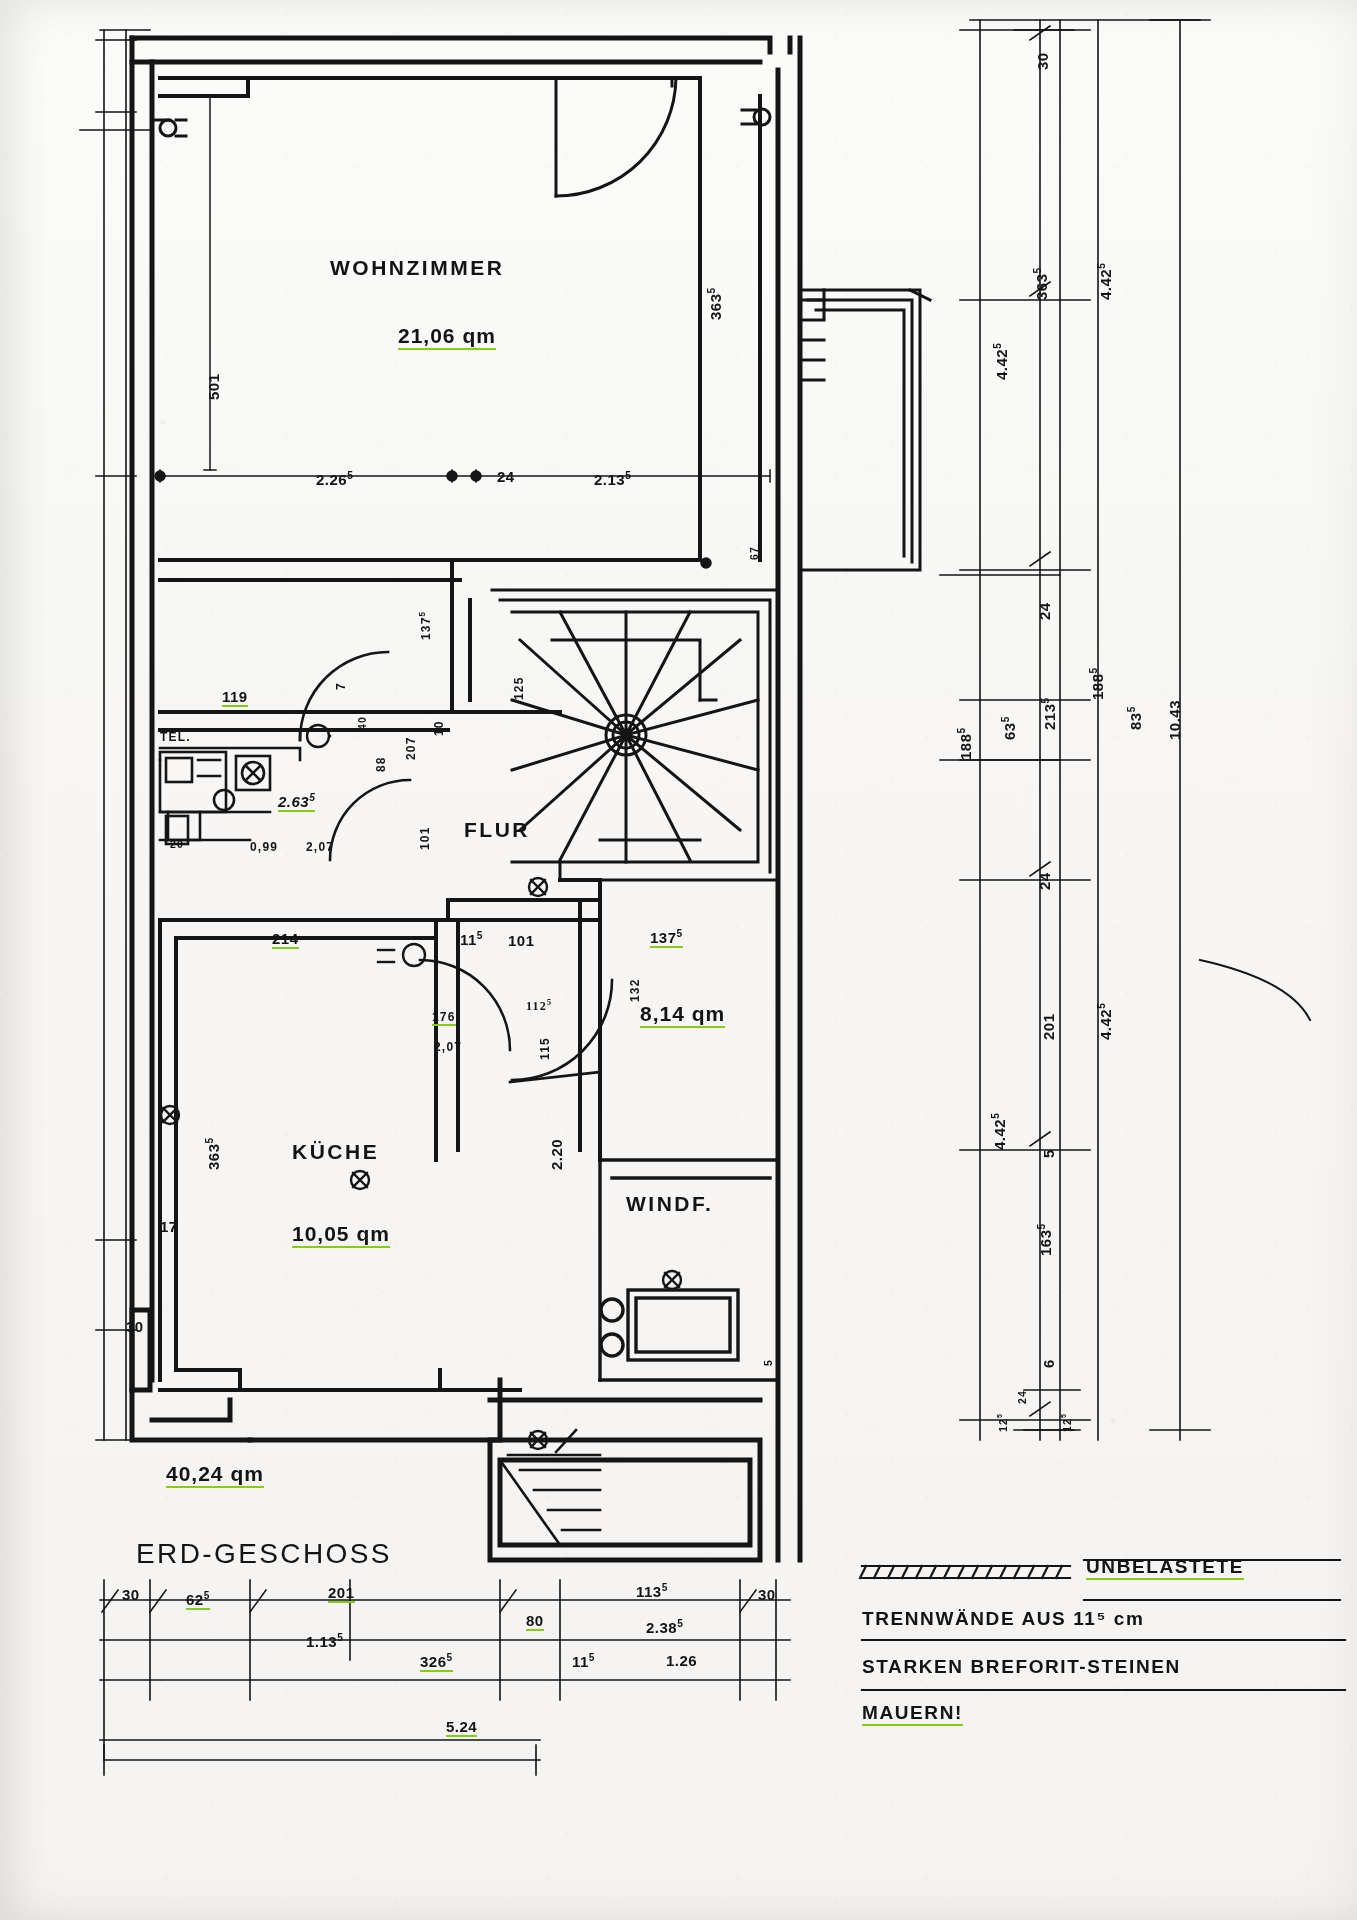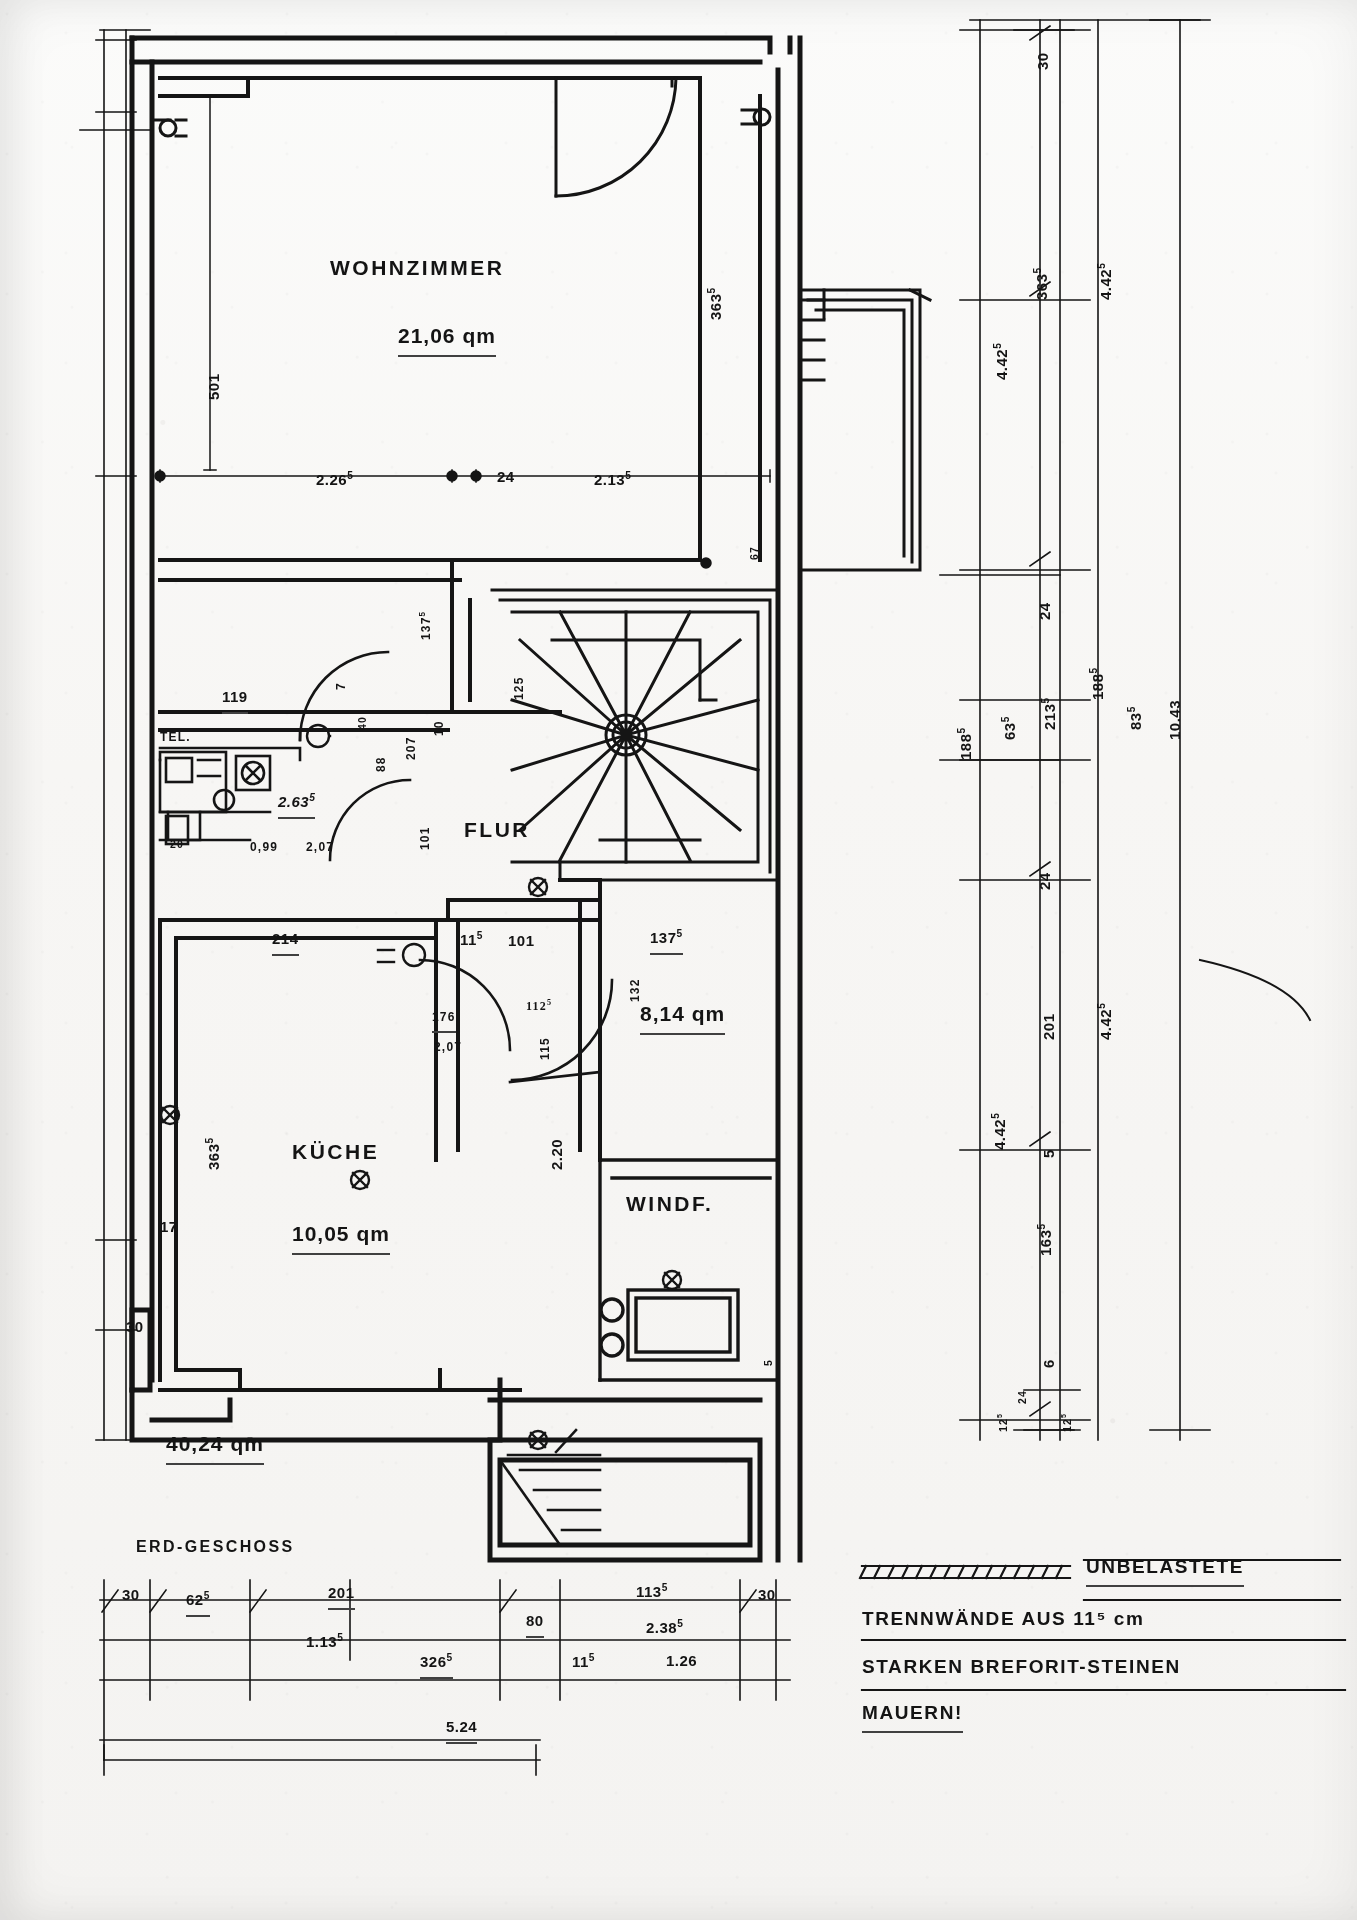--- a/index.html
+++ b/index.html
@@ -26,22 +26,22 @@
 
   .lbl{position:absolute;white-space:nowrap;color:#141414;
        font-family:"Liberation Sans", sans-serif;}
   .hand{font-weight:700;letter-spacing:1.2px;}
   .room{font-size:21px;font-weight:700;letter-spacing:2.5px;}
   .area{font-size:21px;font-weight:700;letter-spacing:1px;}
   .dim{font-size:15px;font-weight:700;letter-spacing:.5px;}
   .dim-s{font-size:12px;font-weight:700;}
   .dim-xs{font-size:10.5px;font-weight:700;}
   .note{font-size:19px;font-weight:700;letter-spacing:1.6px;}
-  .title{font-size:16px;font-weight:700;letter-spacing:2.4px;}
-  .u{border-bottom:2px solid #404040;padding-bottom:7px;}
+  .title{font-size:28px;font-weight:400;letter-spacing:2.4px;}
+  .u{border-bottom:2px solid #84cc16;padding-bottom:0;}
   .rot90{transform:rotate(-90deg);transform-origin:left top;}
   sup{font-size:.68em;vertical-align:super;font-weight:700;}
 </style>
 </head>
 <body>
 
 <div id="sheet"></div>
 <div id="grain"></div>
 
 <svg id="plan" viewBox="0 0 1357 1920">
@@ -325,21 +325,21 @@
 <div class="lbl dim hand rot90" style="left:204px;top:1170px;">363<sup>5</sup></div>
 <div class="lbl dim hand" style="left:160px;top:1218px;">17</div>
 <div class="lbl dim hand" style="left:126px;top:1318px;">30</div>
 <div class="lbl dim hand rot90" style="left:548px;top:1170px;">2.20</div>
 
 <div class="lbl room hand" style="left:292px;top:1140px;">KÜCHE</div>
 <div class="lbl area hand u" style="left:292px;top:1222px;">10,05 qm</div>
 
 <div class="lbl room hand" style="left:618px;top:1192px;margin-left:8px;">WINDF.</div>
 
-<div class="lbl area hand u" style="left:166px;top:1432px;">40,24 qm</div>
+<div class="lbl area hand u" style="left:166px;top:1462px;">40,24 qm</div>
 <div class="lbl title hand" style="left:136px;top:1538px;">ERD-GESCHOSS</div>
 
 <div class="lbl dim hand" style="left:122px;top:1586px;">30</div>
 <div class="lbl dim hand u" style="left:186px;top:1590px;">62<sup>5</sup></div>
 <div class="lbl dim hand u" style="left:328px;top:1584px;">201</div>
 <div class="lbl dim hand" style="left:306px;top:1620px;margin-top:12px;">1.13<sup>5</sup></div>
 <div class="lbl dim hand u" style="left:526px;top:1612px;">80</div>
 <div class="lbl dim hand" style="left:636px;top:1582px;">113<sup>5</sup></div>
 <div class="lbl dim hand" style="left:758px;top:1586px;">30</div>
 <div class="lbl dim hand" style="left:646px;top:1618px;">2.38<sup>5</sup></div>

